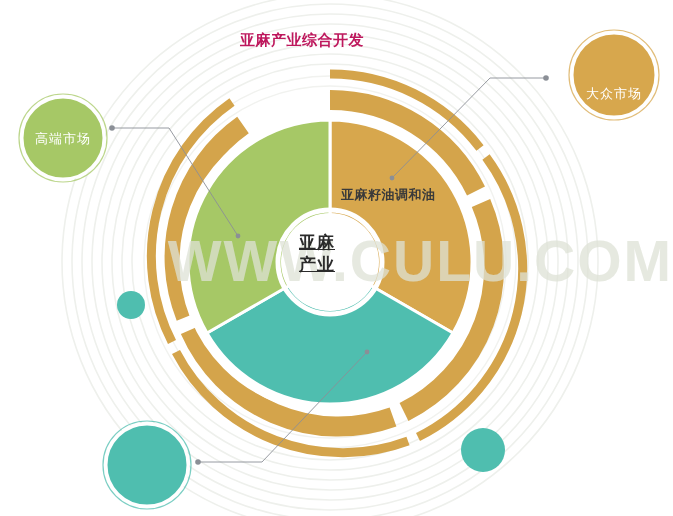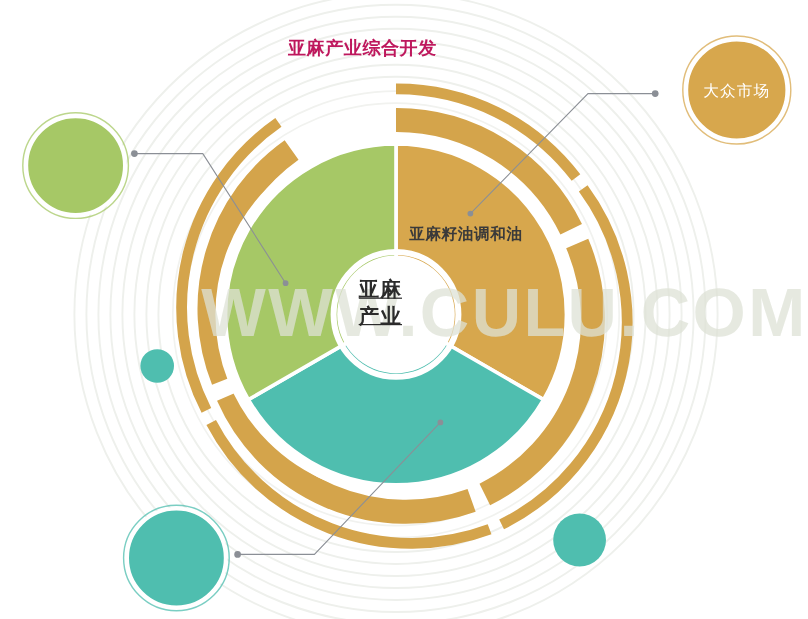--- a/index.html
+++ b/index.html
@@ -44,21 +44,21 @@
   #center-label span{display:block;}
 
   .bubble-text{
     position:absolute;
     color:#ffffff;
     font-size:13px;
     white-space:nowrap;
     letter-spacing:1px;
   }
   #bubble-text-green{left:24px;top:130px;width:78px;text-align:center;}
-  #bubble-text-gold{left:575px;top:67px;width:78px;text-align:center;}
+  #bubble-text-gold{left:575px;top:85px;width:78px;text-align:center;}
   #bubble-text-teal{left:108px;top:457px;width:78px;text-align:center;}
 
   .wm{
     position:absolute;
     left:0;top:228px;width:673px;
     text-align:right;
     font-size:57px;
     font-weight:700;
     color:rgba(222,226,214,0.75);
     letter-spacing:2px;
@@ -150,15 +150,16 @@
 
   <div class="lbl" id="title-label">亚麻产业综合开发</div>
 
   <div class="lbl" id="seg-label-gold">亚麻籽油调和油</div>
 
   <div id="center-label">
     <span>亚麻</span>
     <span>产业</span>
   </div>
 
+  <div class="bubble-text" id="bubble-text-green">高端市场</div>
   <div class="bubble-text" id="bubble-text-gold">大众市场</div>
 
 </div>
 
 </body></html>

